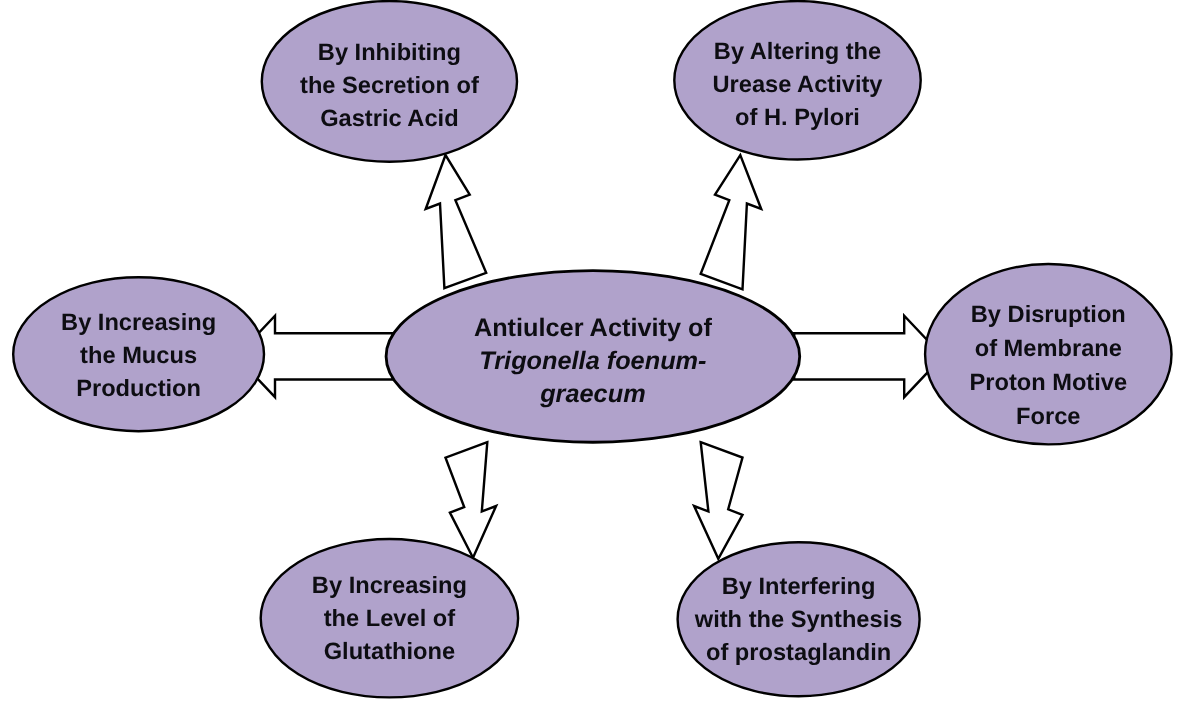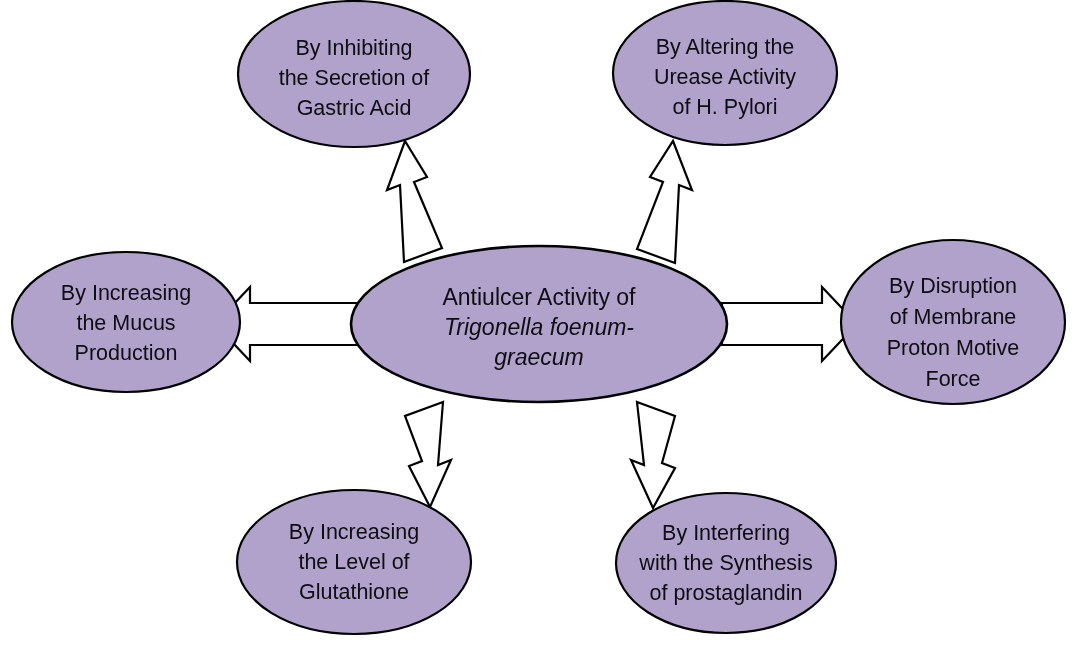--- a/index.html
+++ b/index.html
@@ -11,20 +11,21 @@
     width: 1073px;
     height: 649px;
     overflow: hidden;
     font-family: "Liberation Sans", sans-serif;
   }
   #diagram-root {
     position: relative;
     width: 1073px;
     height: 649px;
     background: #ffffff;
+    font-weight: bold;
   }
   svg#diagram-svg {
     display: block;
     width: 1073px;
     height: 649px;
   }
   .node-ellipse {
     fill: #b0a2cb;
     stroke: #000000;
     stroke-width: 2.2;

